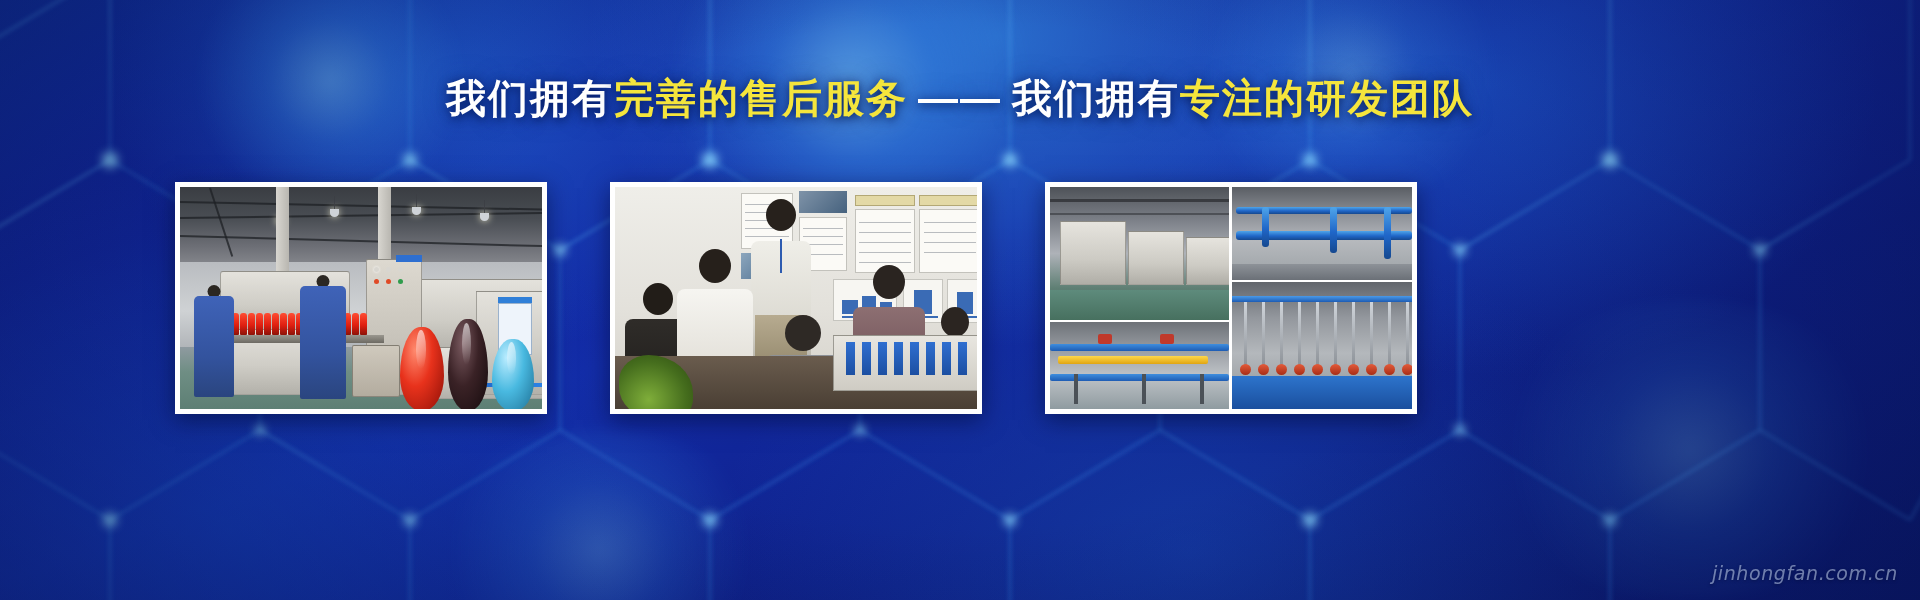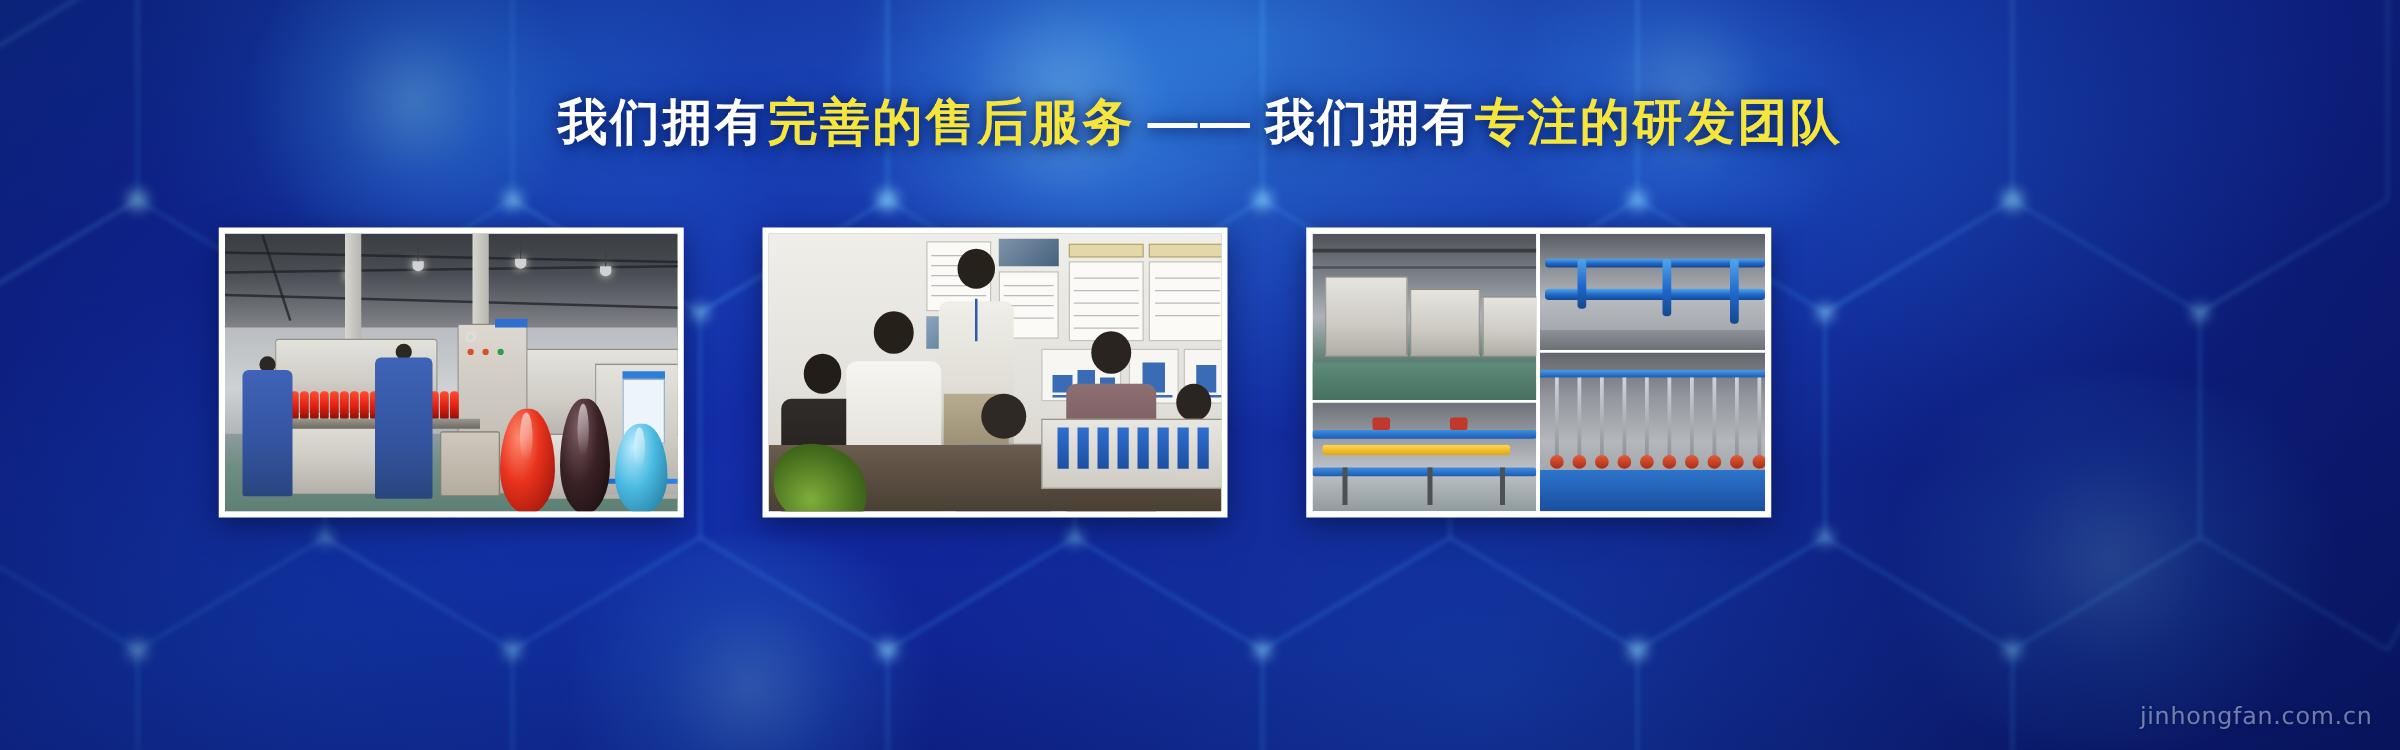--- a/index.html
+++ b/index.html
@@ -287,20 +287,21 @@
   
   .watermark {
     position:absolute;
     right:22px; bottom:16px;
     z-index:16;
     font-size:19px;
     letter-spacing:.6px;
     color:rgba(215,232,255,.50);
     text-shadow:0 1px 3px rgba(0,10,50,.5);
     font-family:"DejaVu Sans",sans-serif;
+    font-style:italic;
   }
 </style>
 </head>
 <body>
 
 <div id="banner">
 
   <div class="hexlayer">
     <svg viewBox="0 0 1920 600" preserveAspectRatio="none">
       <defs>

